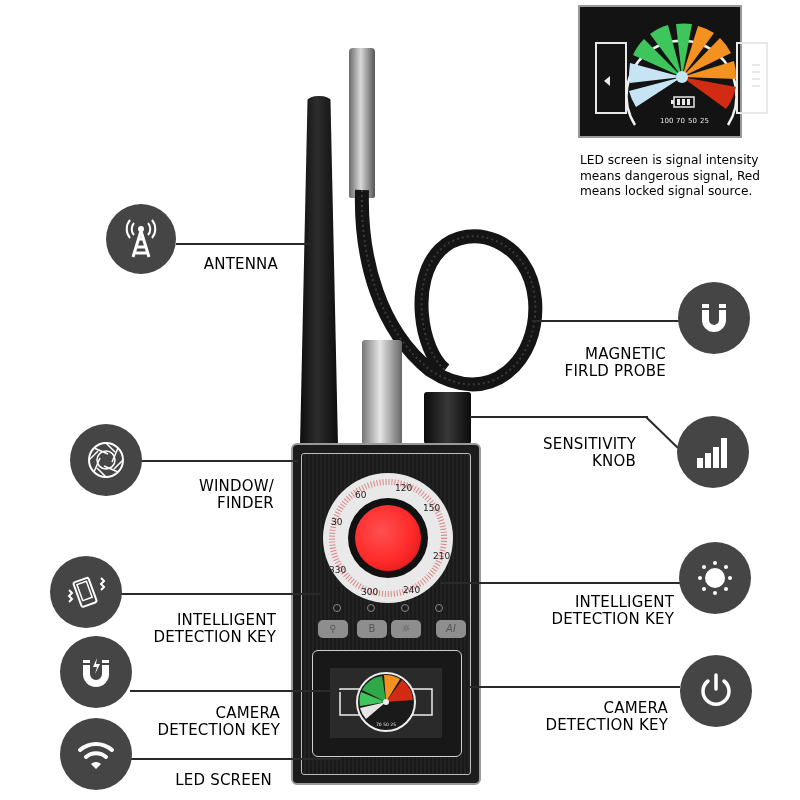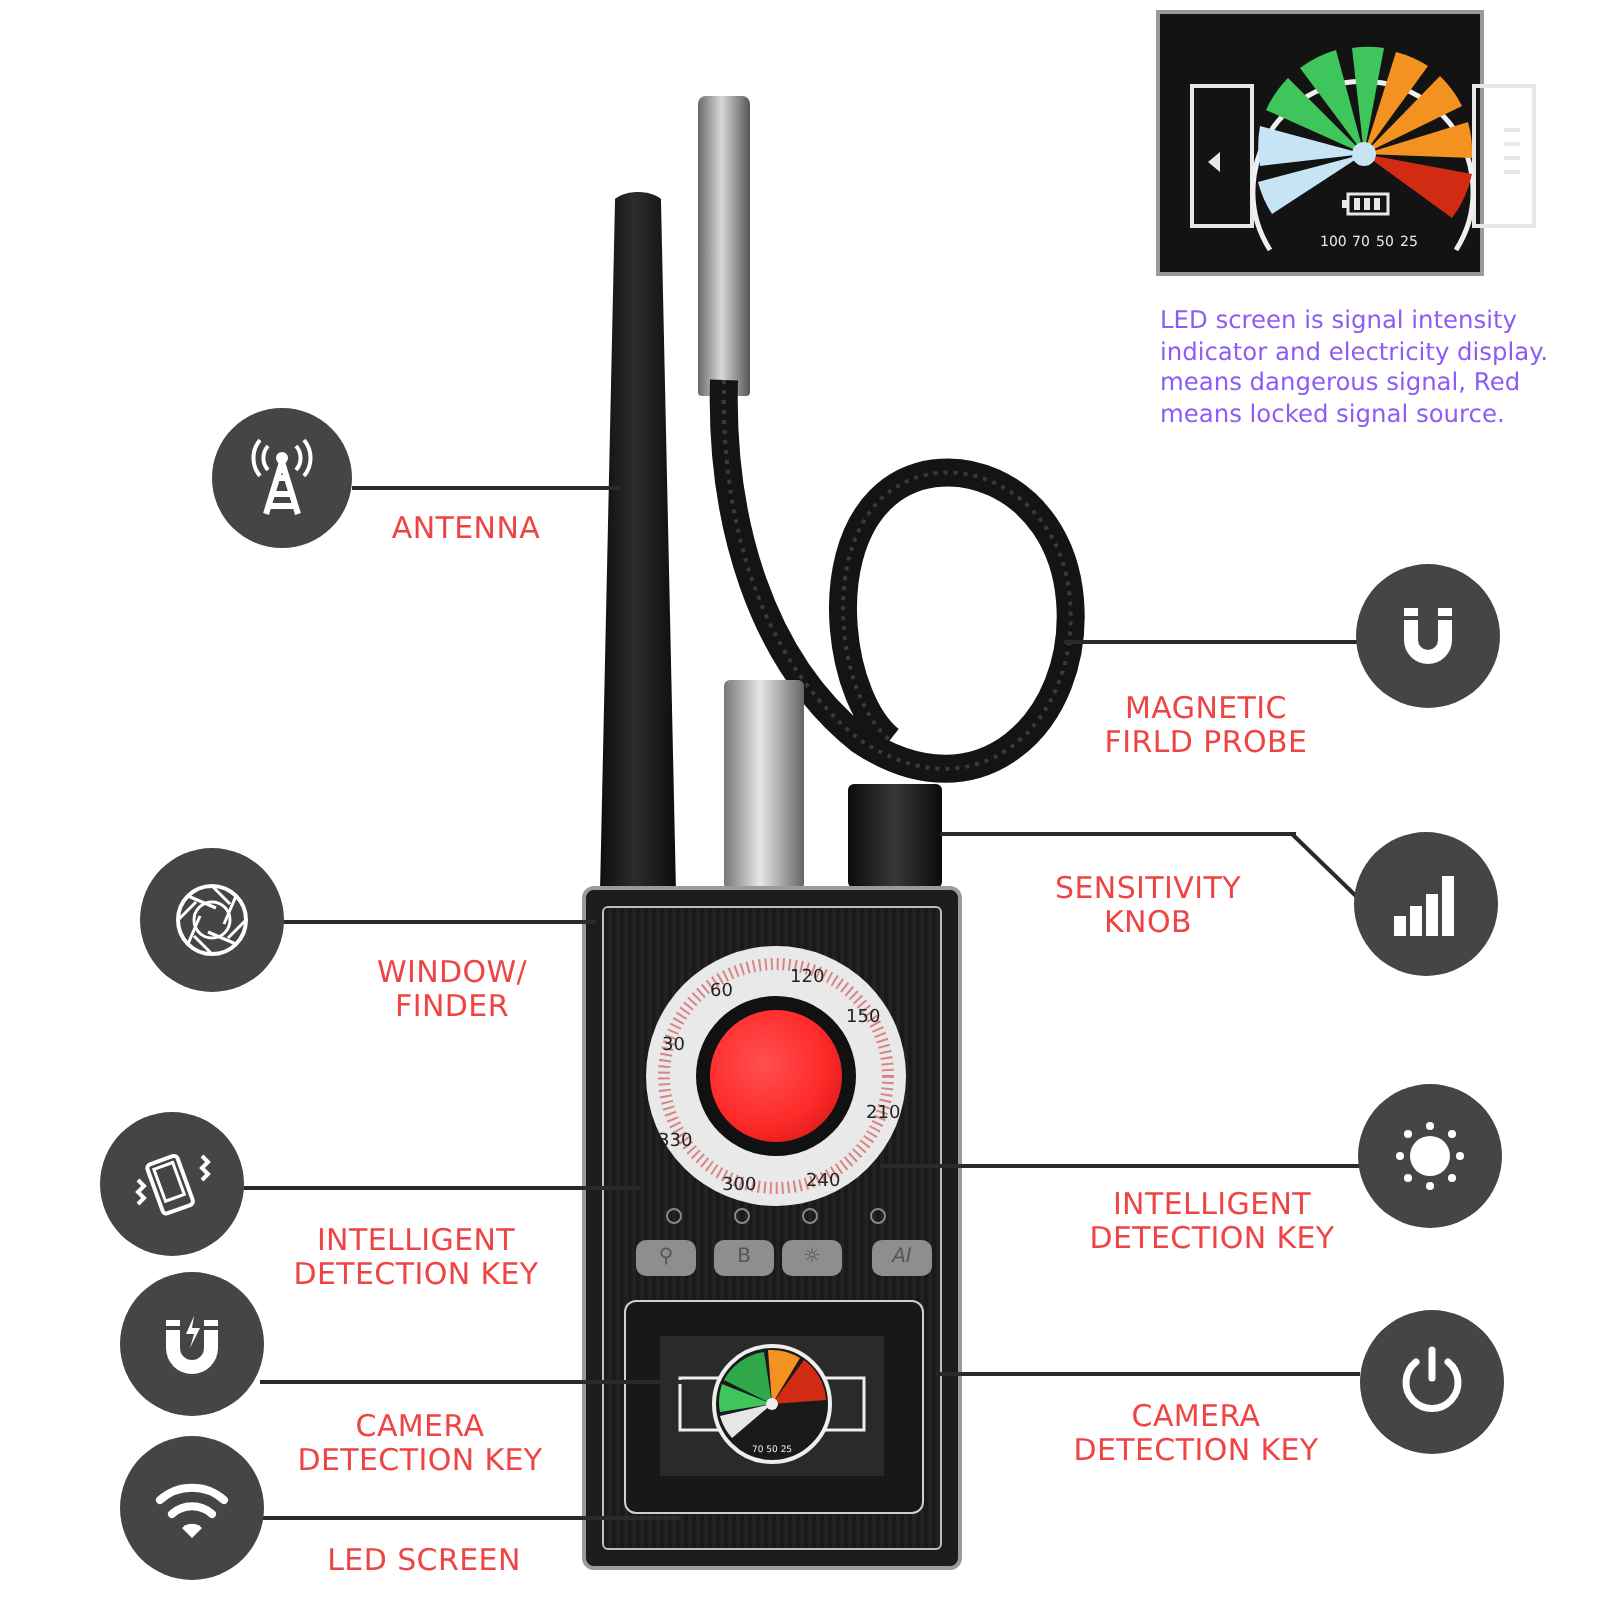--- a/index.html
+++ b/index.html
@@ -1,24 +1,24 @@
 <!DOCTYPE html>
 <html><head>
 <meta charset="utf-8">
 <style>
   html, body { margin:0; padding:0; background:#ffffff; }
   body { width:800px; height:800px; position:relative; overflow:hidden; font-family:"Liberation Sans", sans-serif; }
   .abs { position:absolute; }
   .icon-circle { position:absolute; width:68px; height:68px; border-radius:50%; background:#454545; display:flex; align-items:center; justify-content:center; }
   .icon-circle svg { width:44px; height:44px; }
-  .label { position:absolute; font-family:"DejaVu Sans", sans-serif; font-size:15px; color:#ef4444; text-align:center; line-height:17px; letter-spacing:0.2px; }
+  .label { position:absolute; font-family:"DejaVu Sans", sans-serif; font-size:15px; color:#000000; text-align:right; line-height:17px; letter-spacing:0.2px; }
   .line { position:absolute; background:#2a2a2a; height:2px; }
   
   .led-panel { position:absolute; left:578px; top:5px; width:164px; height:133px; background:#131313; border:2px solid #999; box-sizing:border-box; }
-  .led-caption { position:absolute; left:580px; top:153px; width:220px; font-family:"DejaVu Sans", sans-serif; font-size:12.2px; line-height:15.5px; color:#8b5cf6; white-space:nowrap; }
+  .led-caption { position:absolute; left:580px; top:153px; width:220px; font-family:"DejaVu Sans", sans-serif; font-size:12.2px; line-height:15.5px; color:#000000; white-space:nowrap; }
   
   .device { position:absolute; left:291px; top:443px; width:190px; height:342px; background:#1c1c1c; border-radius:6px; border:2px solid #9a9a9a; box-sizing:border-box; }
   .device-inner { position:absolute; left:8px; top:8px; right:8px; bottom:8px; border:1px solid #bdbdbd; border-radius:3px; background:repeating-linear-gradient(90deg,#1a1a1a 0 2px,#222 2px 4px); }
   .key { position:absolute; top:620px; width:30px; height:18px; background:#8e8e8e; border-radius:5px; font-size:10px; color:#555; text-align:center; line-height:18px; font-family:"DejaVu Sans", sans-serif; }
   .led-dot { position:absolute; top:604px; width:6px; height:6px; border-radius:50%; border:1px solid #888; }
 </style>
 </head>
 <body>
 
 <div class="led-panel">
@@ -56,21 +56,20 @@
       <rect x="102" y="92" width="3" height="6" fill="#e8e8e8"></rect>
       <rect x="107" y="92" width="3" height="6" fill="#e8e8e8"></rect>
     <text x="80" y="116" font-size="7" fill="#e8e8e8" font-family="DejaVu Sans, sans-serif">100</text>
     <text x="96" y="116" font-size="7" fill="#e8e8e8" font-family="DejaVu Sans, sans-serif">70</text>
     <text x="108" y="116" font-size="7" fill="#e8e8e8" font-family="DejaVu Sans, sans-serif">50</text>
     <text x="120" y="116" font-size="7" fill="#e8e8e8" font-family="DejaVu Sans, sans-serif">25</text>
   </svg>
 </div>
 <div class="led-caption">
   <div>LED screen is signal intensity</div>
-  <div>indicator and electricity display.</div>
   <div>means dangerous signal, Red</div>
   <div>means locked signal source.</div>
 </div>
 
 <div class="abs" style="left:300px;top:96px;width:38px;height:350px;background:linear-gradient(90deg,#0d0d0d,#2d2d2d 45%,#0d0d0d);border-radius:18px 18px 2px 2px;clip-path:polygon(20% 0,80% 0,100% 100%,0 100%);"></div>
 
 <div class="abs" style="left:349px;top:48px;width:26px;height:150px;background:linear-gradient(90deg,#6a6a6a,#d9d9d9 45%,#555);border-radius:4px 4px 2px 2px;"></div>
 <svg class="abs" style="left:340px;top:180px;" width="210" height="250">
   <path d="M22 10 C 20 80, 40 150, 90 190 C 150 230, 200 180, 195 120 C 190 60, 130 40, 100 70 C 70 100, 80 170, 105 190" fill="none" stroke="#141414" stroke-width="14"></path>
   <path d="M22 10 C 20 80, 40 150, 90 190 C 150 230, 200 180, 195 120 C 190 60, 130 40, 100 70 C 70 100, 80 170, 105 190" fill="none" stroke="#3a3a3a" stroke-width="2" stroke-dasharray="2 3"></path>

